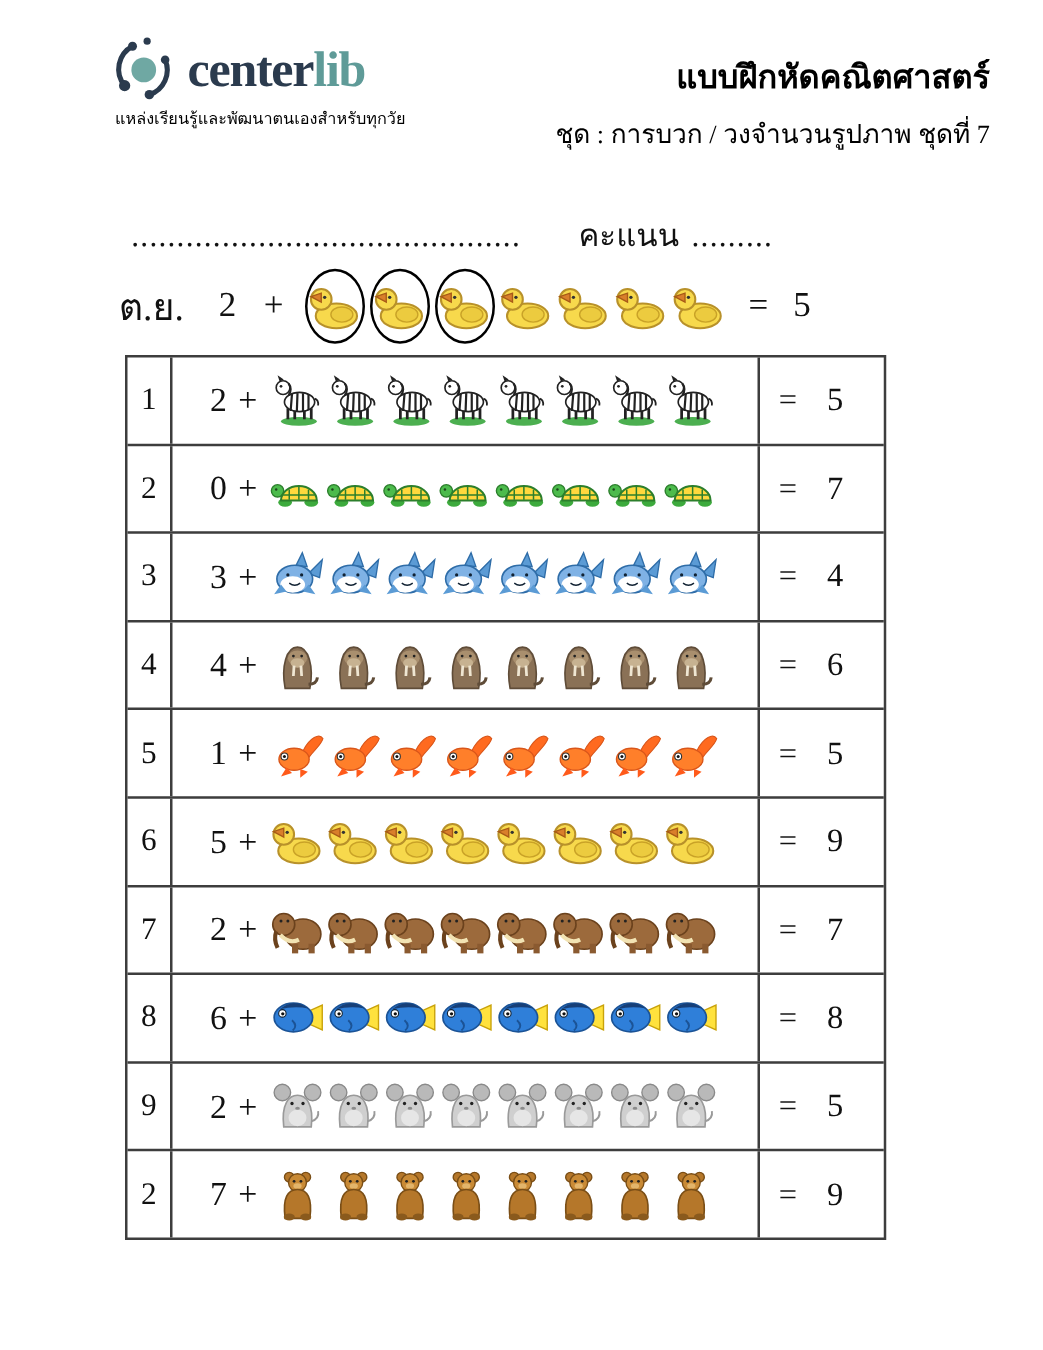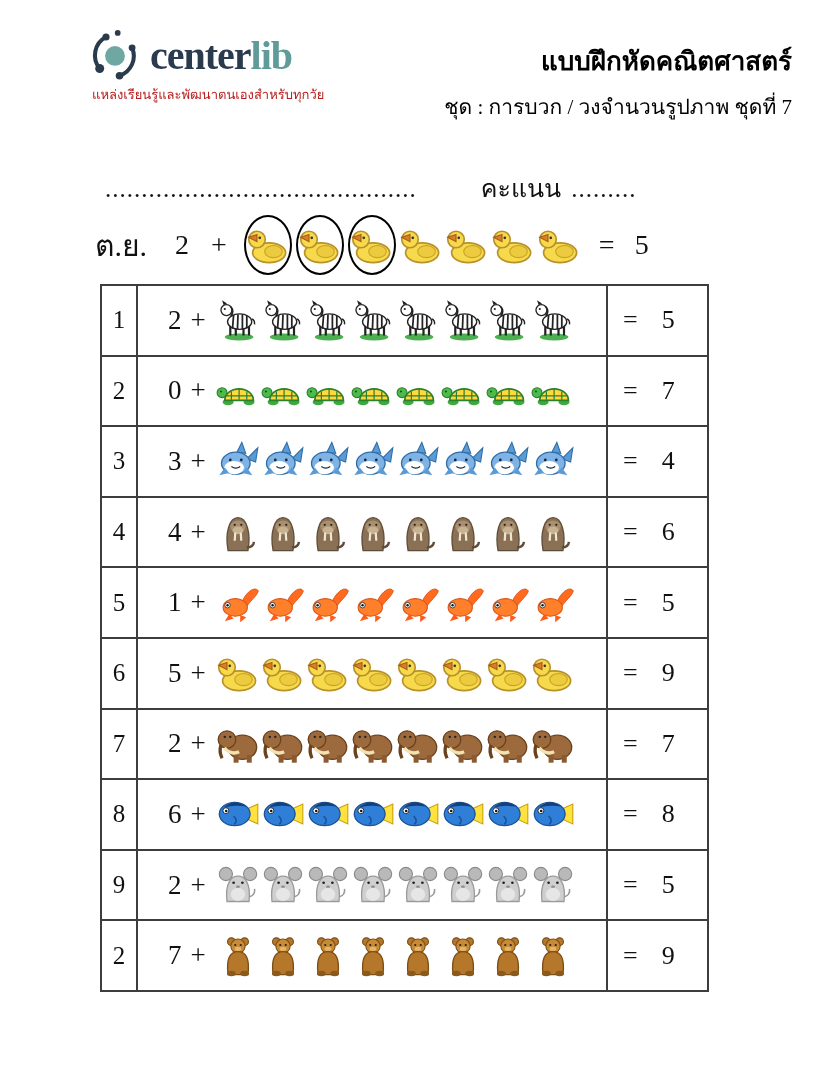--- a/index.html
+++ b/index.html
@@ -15,30 +15,30 @@
   }
 
   
   .header { position: absolute; top: 28px; left: 88px; right: 42px; display: flex; justify-content: space-between; }
   .logo-block { display: flex; flex-direction: column; }
   .logo-row { display: flex; align-items: center; gap: 8px; }
   .logo-mark { width: 54px; height: 54px; }
   .brand { font-size: 40px; font-weight: bold; letter-spacing: -1px; }
   .brand .b1 { color: #2b3b4e; }
   .brand .b2 { color: #5f9b98; }
-  .tagline { font-size: 13px; color: #b91c1c; margin-top: 2px; margin-left: 4px; }
+  .tagline { font-size: 13px; color: #000000; margin-top: 2px; margin-left: 4px; }
 
   .title-block { text-align: right; padding-top: 12px; }
   .doc-title { font-size: 26px; font-weight: bold; color: #000; }
   .doc-subtitle { font-size: 21px; margin-top: 9px; color: #000; }
 
   
   .name-line { position: absolute; top: 168px; left: 95px; right: 95px; font-size: 25px; display: flex; align-items: baseline; }
   .name-dots { margin-left: 10px; letter-spacing: 1px; }
-  .score-label { margin-left: 64px; }
+  .score-label { margin-left: 46px; }
   .score-dots { margin-left: 10px; letter-spacing: 1px; }
 
   
   .example { position: absolute; top: 214px; left: 95px; height: 62px; display: flex; align-items: center; }
   .ex-label { font-size: 30px; margin-right: 28px; }
   .num { font-size: 28px; }
   .ex-plus { font-size: 28px; margin: 0 16px 0 22px; }
   .ex-strip { display: flex; align-items: center; gap: 2px; }
   .animal { width: 44px; height: 44px; display: block; }
   .circle-wrap { width: 48px; height: 60px; border: 2px solid #000; border-radius: 50%;

